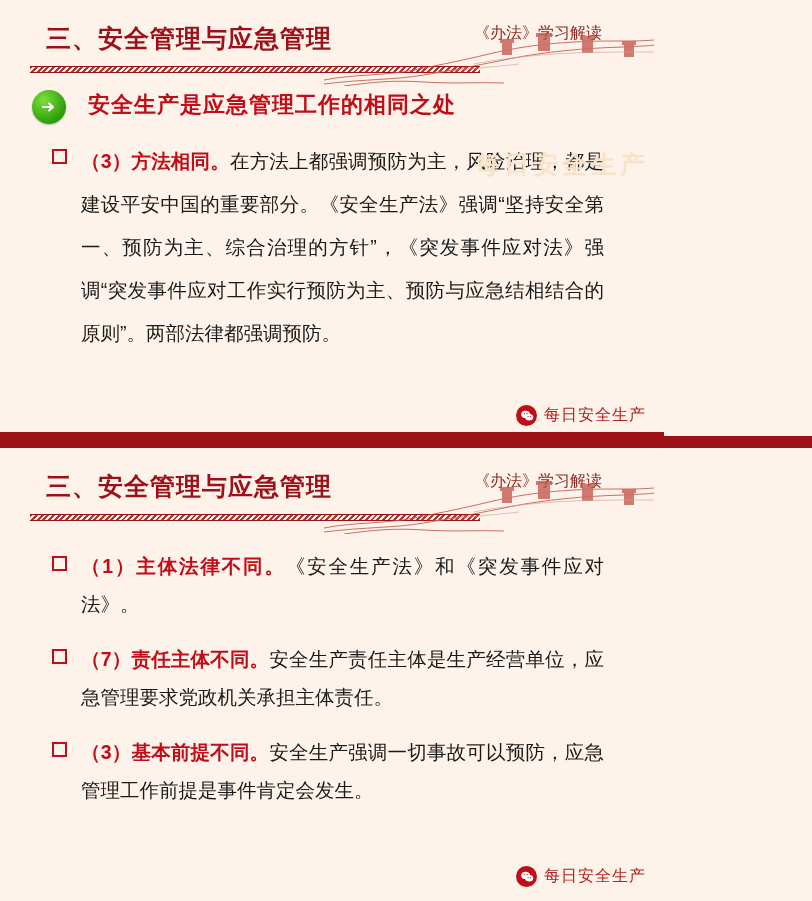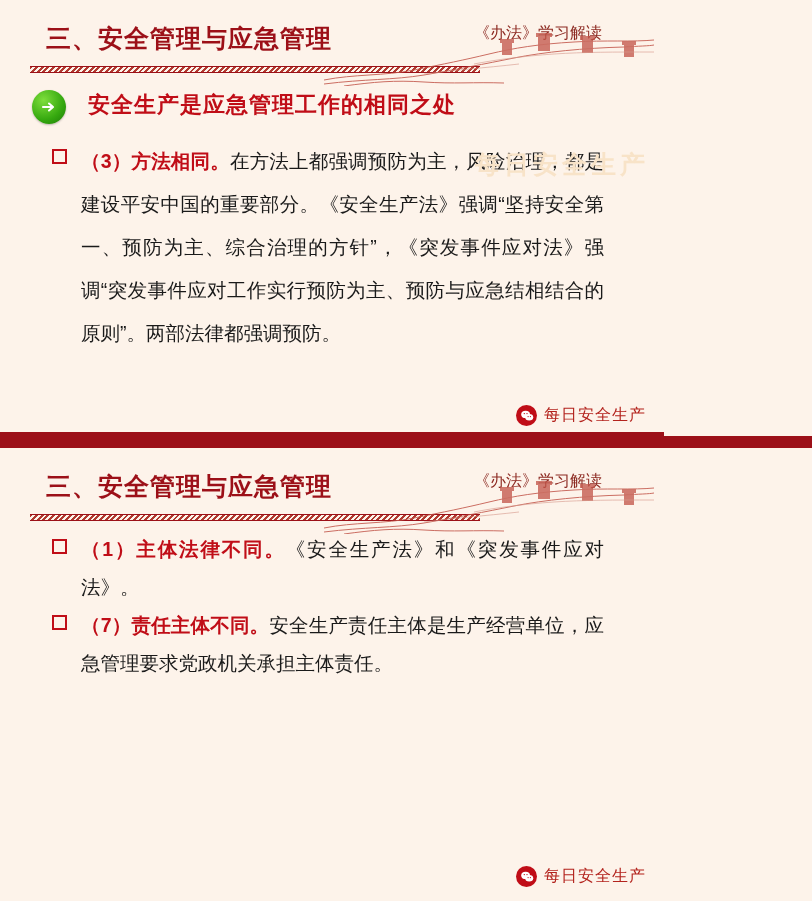--- a/index.html
+++ b/index.html
@@ -132,21 +132,21 @@
     line-height: 38px;
     color: #1a1a1a;
     text-align: justify;
   }
   .bullet-text .lead {
     color: #c00d17;
     font-weight: bold;
   }
   .slide-one .bullet { margin-top: 16px; }
   .slide-one .bullet-text { line-height: 43px; }
-  .slide-two .bullet { margin-top: 0; }
+  .slide-two .bullet { margin-top: 17px; }
 
   
   .wechat {
     position: absolute;
     right: 18px;
     display: flex;
     align-items: center;
     gap: 7px;
   }
   .slide-one .wechat { bottom: 10px; }
@@ -287,20 +287,26 @@
       <div class="bullet-text">
         <span class="lead">（1）主体法律不同。</span><span>《安全生产法》和《突发事件应对法》。</span>
       </div>
     </div>
     <div class="bullet">
       <span class="bullet-mark"></span>
       <div class="bullet-text">
         <span class="lead">（7）责任主体不同。</span><span>安全生产责任主体是生产经营单位，应急管理要求党政机关承担主体责任。</span>
       </div>
     </div>
+    <div class="bullet">
+      <span class="bullet-mark"></span>
+      <div class="bullet-text">
+        <span class="lead">（3）基本前提不同。</span><span>安全生产强调一切事故可以预防，应急管理工作前提是事件肯定会发生。</span>
+      </div>
+    </div>
   </div>
 
   <div class="wechat">
     <span class="wechat-badge">
       <svg width="14" height="14" viewBox="0 0 14 14">
         <ellipse cx="5.6" cy="5.4" rx="4.4" ry="3.6" fill="#ffffff"></ellipse>
         <ellipse cx="9.2" cy="8.3" rx="4" ry="3.3" fill="#ffffff"></ellipse>
         <circle cx="4.3" cy="4.6" r="0.7" fill="#c00d17"></circle>
         <circle cx="7" cy="4.6" r="0.7" fill="#c00d17"></circle>
         <circle cx="8.1" cy="7.6" r="0.6" fill="#c00d17"></circle>

